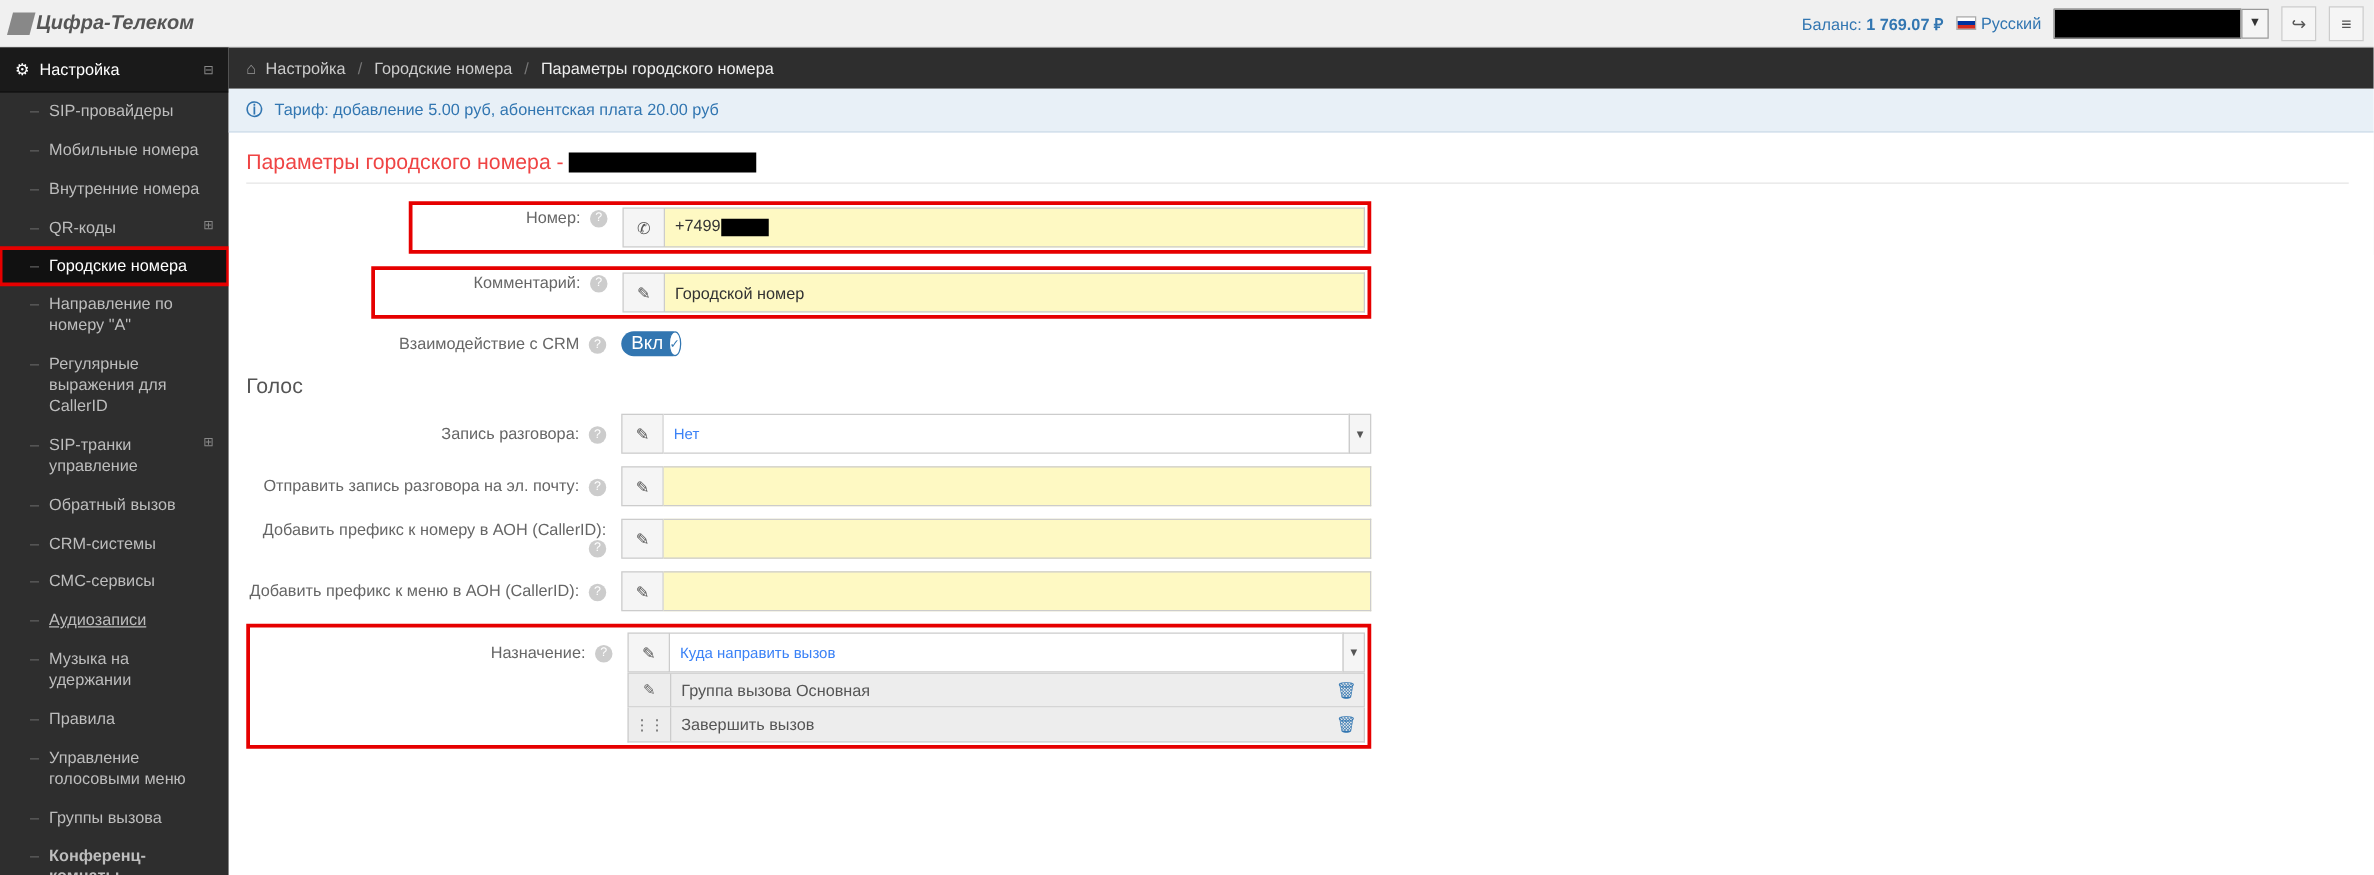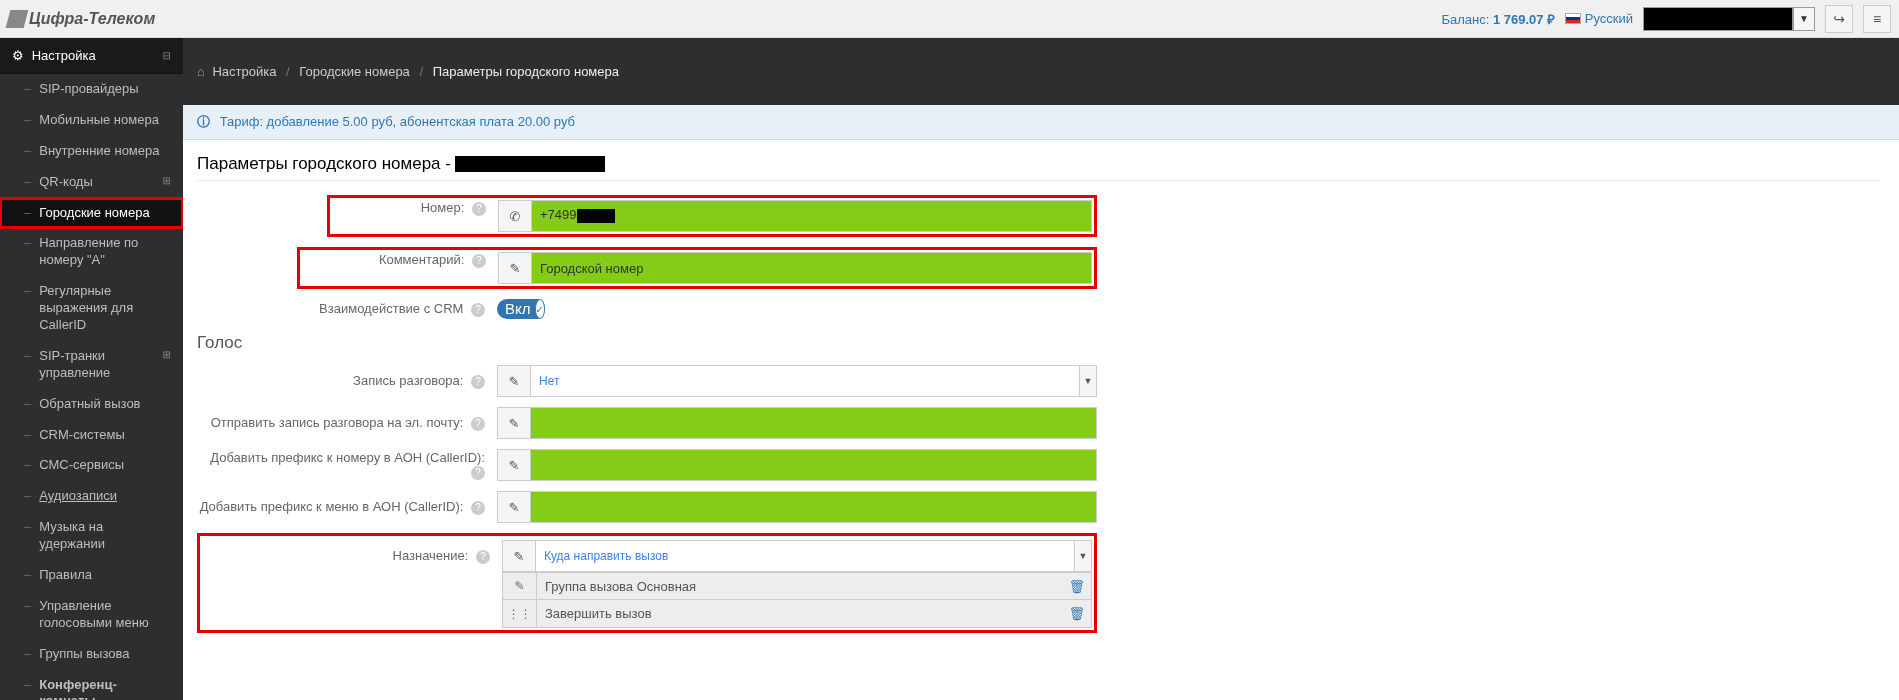--- a/index.html
+++ b/index.html
@@ -24,40 +24,40 @@
 .sb-header { background: #1a1a1a; color: #fff; padding: 10px 12px; display:flex; align-items:center; gap:8px; justify-content:space-between; border-bottom:1px solid #111; }
 .sb-header-left { display:flex; align-items:center; gap:8px; }
 .sb-item { padding: 7px 12px 7px 20px; display:flex; align-items:flex-start; gap:8px; cursor:pointer; border-left:4px solid transparent; line-height:1.3; }
 .sb-item.active { background:#111; color:#fff; }
 .sb-dash { color:#666; flex-shrink:0; }
 .sb-item.hl { outline: 3px solid #e60000; outline-offset: -2px; }
 .sb-expand { font-size:10px; color:#888; }
 
 
 .main { flex:1; background:#fff; }
-.breadcrumb { background: #2e2e2e; color:#999; padding: 26px 14px; font-size:13px; }
+.breadcrumb { background: #2e2e2e; color:#999; padding: 9px 14px; font-size:13px; }
 .breadcrumb a { color:#ccc; text-decoration:none; }
 .breadcrumb .sep { padding: 0 6px; color:#777; }
 .breadcrumb .cur { color:#eee; }
 .bc-home { margin-right:4px; }
 .info-bar { background:#e8f0f7; border-bottom:1px solid #cddbe9; padding:8px 14px; color:#3276b1; font-size:13px; }
 .info-bar .icon { margin-right:6px; font-weight:bold; }
 .content { padding: 14px 20px 30px 14px; }
-.sec-title { font-size:17px; color:#000000; font-weight:normal; margin-bottom:6px; display:flex; align-items:center; gap:4px; }
+.sec-title { font-size:17px; color:#ef4444; font-weight:normal; margin-bottom:6px; display:flex; align-items:center; gap:4px; }
 .sec-title .blk { height:16px; width:150px; background:#000; }
 hr { border:0; border-top:1px solid #e5e5e5; margin: 4px 0 14px; }
 
 
 .form-area { max-width: 900px; }
 .row { display:flex; align-items:center; margin-bottom:10px; }
 .lbl { width: 300px; text-align:right; padding-right:12px; color:#666; font-size:13px; }
 .help { display:inline-block; width:14px; height:14px; border-radius:50%; background:#ccc; color:#fff; font-size:10px; text-align:center; line-height:14px; margin-left:4px; vertical-align:middle; }
 .ctrl { flex:1; display:flex; align-items:stretch; }
 .addon { width:34px; border:1px solid #ccc; background:#f5f5f5; display:flex; align-items:center; justify-content:center; color:#555; font-size:13px; }
-.inp { flex:1; border:1px solid #ccc; padding:6px 8px; font-size:13px; color:#333; border-left:0; height:32px; background:#84cc16; }
+.inp { flex:1; border:1px solid #ccc; padding:6px 8px; font-size:13px; color:#333; border-left:0; height:32px; background:#fef9c3; }
 .sel { flex:1; border:1px solid #ccc; padding:6px 8px; font-size:12px; color:#3b82f6; border-left:0; height:32px; background:#fff; display:flex; align-items:center; justify-content:space-between; }
 .sel-caret { width:18px; border:1px solid #ccc; border-left:1px solid #ccc; background:#f5f5f5; display:flex; align-items:center; justify-content:center; font-size:9px; color:#555; margin-left:-1px; }
 .hl-box { border:3px solid #e60000; padding:2px; display:flex; flex:1; }
 .hl-box .inp, .hl-box .addon { border-color:#ccc; }
 .phone-blk { display:inline-block; width:38px; height:14px; background:#000; vertical-align:middle; }
 
 
 .toggle { position:relative; width:48px; height:20px; border-radius:10px; display:flex; align-items:center; }
 .tog-on { background:#3276b1; color:#fff; font-size:15px; padding: 0 8px; border-radius:10px 0 0 10px; height:20px; line-height:20px; }
 .tog-knob { width:20px; height:20px; border-radius:50%; background:#fff; border:1px solid #3276b1; display:flex; align-items:center; justify-content:center; color:#3276b1; font-size:10px; margin-left:-4px; }

